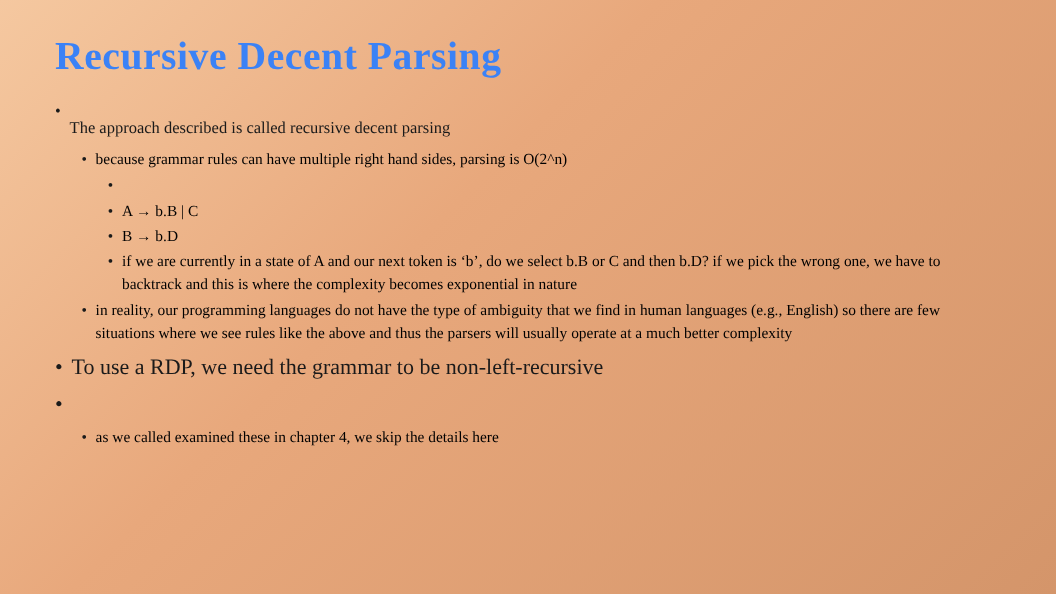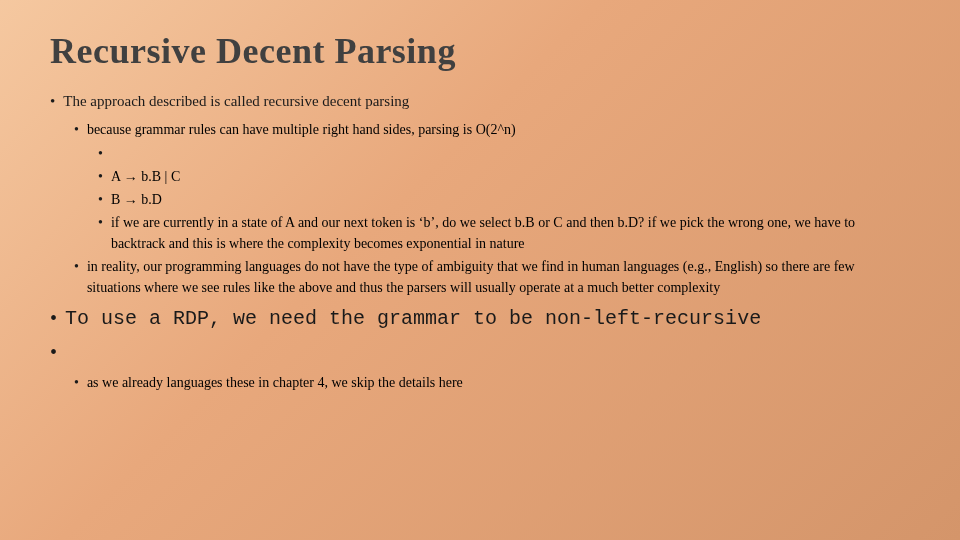--- a/index.html
+++ b/index.html
@@ -24,21 +24,21 @@
       height: 540px;
       padding: 30px 50px 30px 50px;
       display: flex;
       flex-direction: column;
       gap: 0;
     }
 
     .slide-title {
       font-size: 36px;
       font-weight: bold;
-      color: #404040;
+      color: #3b82f6;
       margin-bottom: 18px;
       letter-spacing: 0.5px;
     }
 
     .content {
       font-size: 15px;
       color: #1a1a1a;
       line-height: 1.5;
     }
 
@@ -80,20 +80,21 @@
       margin-right: 8px;
       flex-shrink: 0;
       font-size: 14px;
       line-height: 1.5;
     }
 
     .bullet-text {
       font-size: 15px;
       line-height: 1.5;
       color: #1a1a1a;
+      margin-top: 16px;
     }
 
     .bullet-text-sm {
       font-size: 14px;
       line-height: 1.5;
       color: #000000;
     }
 
     .bullet-l1-large {
       display: flex;
@@ -105,21 +106,20 @@
       margin-right: 8px;
       flex-shrink: 0;
       font-size: 20px;
       line-height: 1.45;
     }
 
     .bullet-text-large {
       font-size: 20px;
       line-height: 1.45;
       color: #1a1a1a;
-      font-family: Liberation Mono, monospace;
     }
   </style>
 </head>
 <body>
 
 <div class="slide">
   <div class="slide-title">Recursive Decent Parsing</div>
 
   <div class="content">
 
@@ -161,17 +161,17 @@
       <span class="bullet-marker" style="font-size:20px; line-height:1.45; margin-right:8px; flex-shrink:0;">•</span>
       <span class="bullet-text-large">To use a RDP, we need the grammar to be non-left-recursive</span>
     </div>
 
     <div class="bullet-l1-large" style="margin-top:4px;">
       <span class="bullet-marker" style="font-size:20px; line-height:1.45; margin-right:8px; flex-shrink:0;">•</span>
     </div>
 
     <div class="bullet-l2">
       <span class="bullet-marker">•</span>
-      <span class="bullet-text-sm">as we already languages these in chapter 4, we skip the details here</span>
+      <span class="bullet-text-sm">as we called examined these in chapter 4, we skip the details here</span>
     </div>
 
   </div>
 </div>
 
 </body></html>

